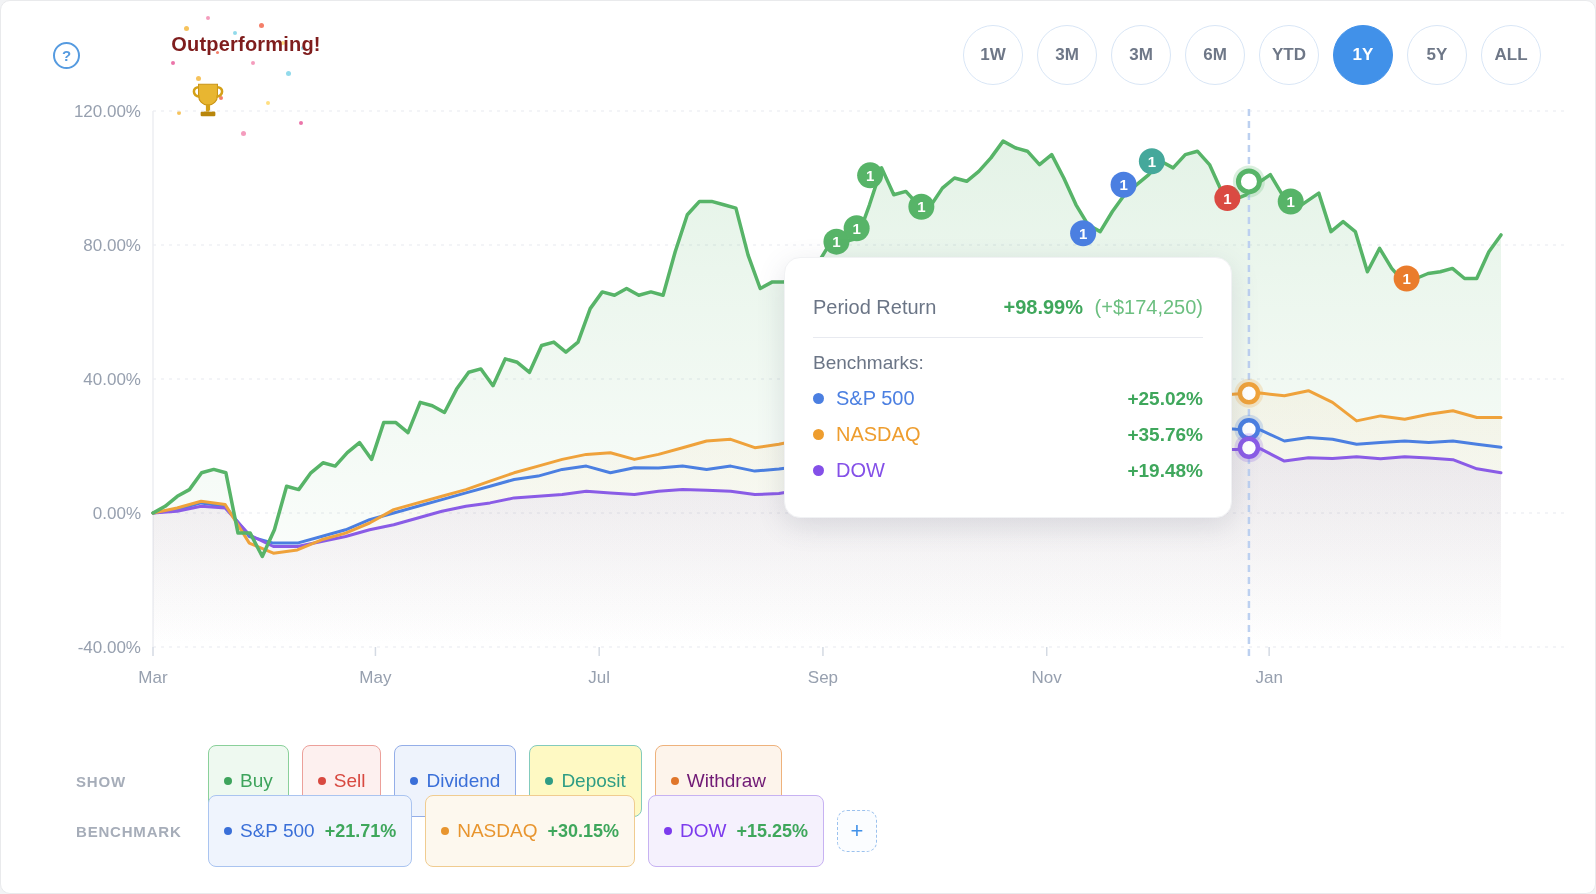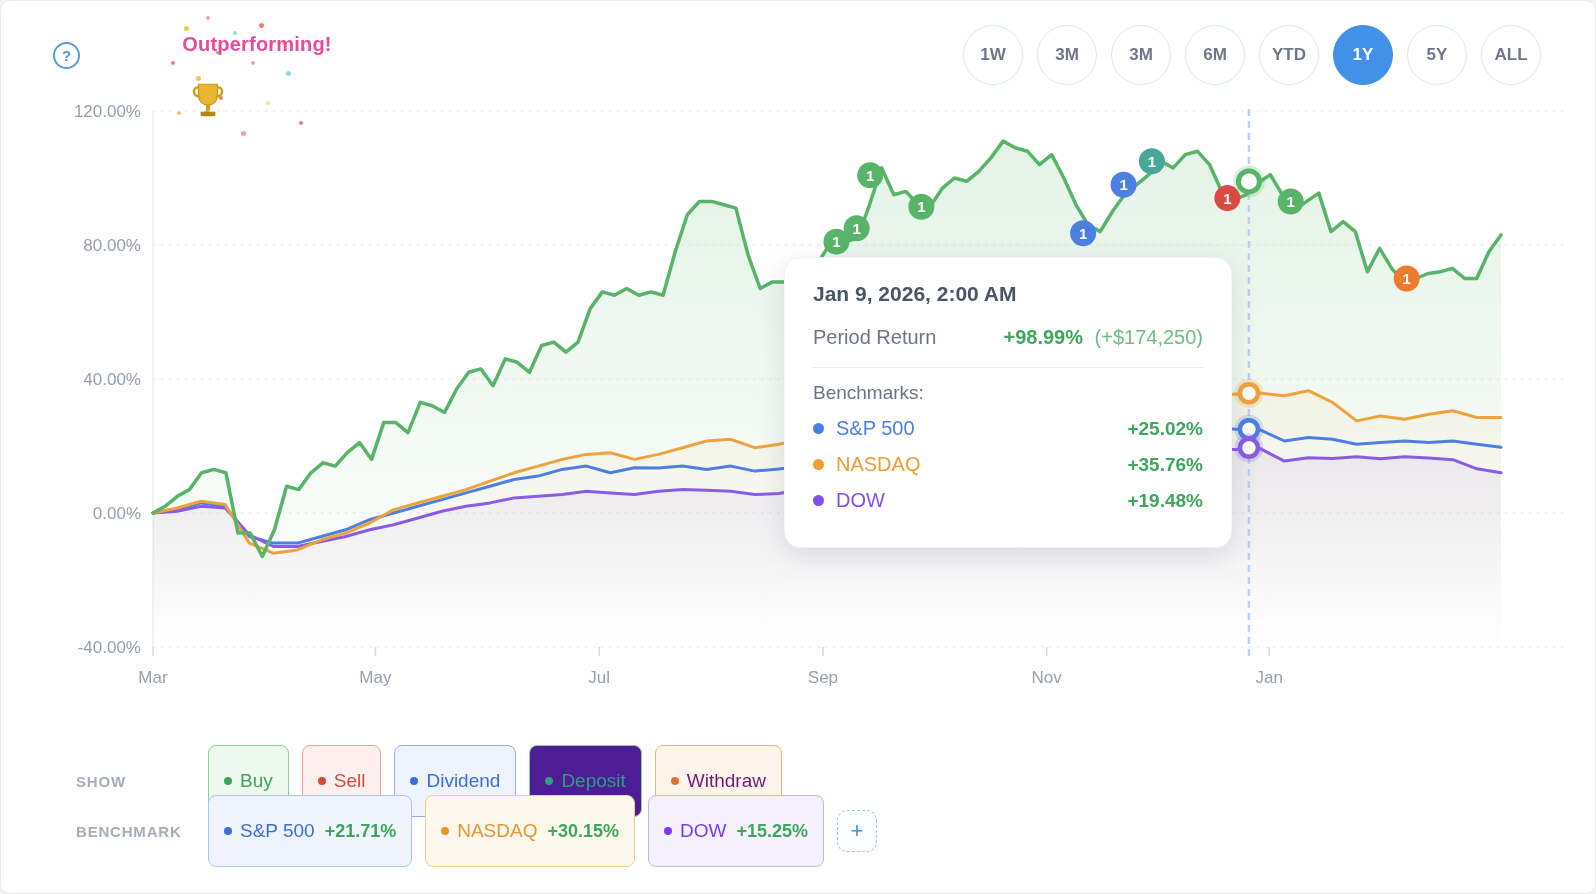--- a/index.html
+++ b/index.html
@@ -4,22 +4,22 @@
 <style>
   html,body{margin:0;padding:0;background:#f2f3f5;font-family:"Liberation Sans",sans-serif;}
   .card{position:relative;width:1596px;height:894px;background:#ffffff;border:1px solid #e9eaec;
         border-radius:10px;overflow:hidden;box-sizing:border-box;}
   
   .help-btn{position:absolute;left:52px;top:41px;width:27px;height:27px;border-radius:50%;
             border:2.5px solid #569be0;background:#fff;color:#569be0;font-size:15px;font-weight:bold;
             display:flex;align-items:center;justify-content:center;cursor:pointer;box-sizing:border-box;}
   
   .celebration{position:absolute;left:120px;top:10px;width:220px;height:150px;pointer-events:none;}
-  .outperf-text{position:absolute;left:36px;top:22px;width:200px;text-align:center;
-                font-size:20px;font-weight:600;color:#ec4899;letter-spacing:.2px;}
+  .outperf-text{position:absolute;left:25px;top:22px;width:200px;text-align:center;
+                font-size:20px;font-weight:600;color:#7f1d1d;letter-spacing:.2px;}
   .trophy{position:absolute;left:68px;top:70px;width:38px;height:40px;}
   .confetti-dot{position:absolute;border-radius:50%;}
   
   .range-bar{position:absolute;top:24px;right:54px;display:flex;gap:14px;justify-content:flex-end;}
   .range-btn{width:60px;height:60px;border-radius:50%;border:1px solid #d9e6f6;background:#fff;
              color:#6e7787;font-size:17px;font-weight:600;display:flex;align-items:center;
              justify-content:center;cursor:pointer;box-sizing:border-box;}
   .range-btn.active{background:#4191e9;border-color:#4191e9;color:#fff;}
   
   #chart-svg{position:absolute;left:0;top:0;pointer-events:none;}
@@ -195,21 +195,20 @@
       <circle cx="1247.924" cy="180.38350000000003" r="10.5" fill="#fff" stroke="#57b468" stroke-width="5"></circle>
       <circle cx="1247.924" cy="428.183" r="14.5" fill="#4b7fe1" opacity="0.22"></circle>
       <circle cx="1247.924" cy="428.183" r="9" fill="#fff" stroke="#4b7fe1" stroke-width="4.5"></circle>
       <circle cx="1247.924" cy="392.204" r="14.5" fill="#efa23b" opacity="0.22"></circle>
       <circle cx="1247.924" cy="392.204" r="9" fill="#fff" stroke="#efa23b" stroke-width="4.5"></circle>
       <circle cx="1247.924" cy="446.74199999999996" r="14.5" fill="#8a5ce6" opacity="0.22"></circle>
       <circle cx="1247.924" cy="446.74199999999996" r="9" fill="#fff" stroke="#8a5ce6" stroke-width="4.5"></circle>
     </svg>
 
   <div class="tooltip">
-    <div class="tt-date">Jan 9, 2026, 2:00 AM</div>
     <div class="tt-row">
       <span class="tt-label">Period Return</span>
       <span class="tt-pr">
         <span class="tt-pr-pct">+98.99%</span>
         <span class="tt-pr-abs">(+$174,250)</span>
       </span>
     </div>
     <div class="tt-divider"></div>
     <div class="tt-bench-label">Benchmarks:</div>
     <div id="tooltip-benchmarks">
@@ -239,21 +238,21 @@
           <span class="chip-label" style="color: rgb(62, 164, 92);">Buy</span>
         </button>
         <button class="chip" style="border-color: rgb(236, 160, 154); background: rgb(253, 240, 239);">
           <span class="chip-dot" style="background: rgb(216, 73, 64);"></span>
           <span class="chip-label" style="color: rgb(216, 73, 64);">Sell</span>
         </button>
         <button class="chip" style="border-color: rgb(148, 174, 232); background: rgb(238, 243, 252);">
           <span class="chip-dot" style="background: rgb(58, 111, 216);"></span>
           <span class="chip-label" style="color: rgb(58, 111, 216);">Dividend</span>
         </button>
-        <button class="chip" style="border-color: rgb(131, 203, 188); background: #4c1d95;">
+        <button class="chip" style="border-color: rgb(131, 203, 188); background: #fef9c3;">
           <span class="chip-dot" style="background: rgb(47, 157, 133);"></span>
           <span class="chip-label" style="color: rgb(47, 157, 133);">Deposit</span>
         </button>
         <button class="chip" style="border-color: rgb(238, 178, 124); background: rgb(253, 244, 235);">
           <span class="chip-dot" style="background: rgb(224, 118, 42);"></span>
           <span class="chip-label" style="color: #701a75;">Withdraw</span>
         </button>
       </div>
   </div>
 

